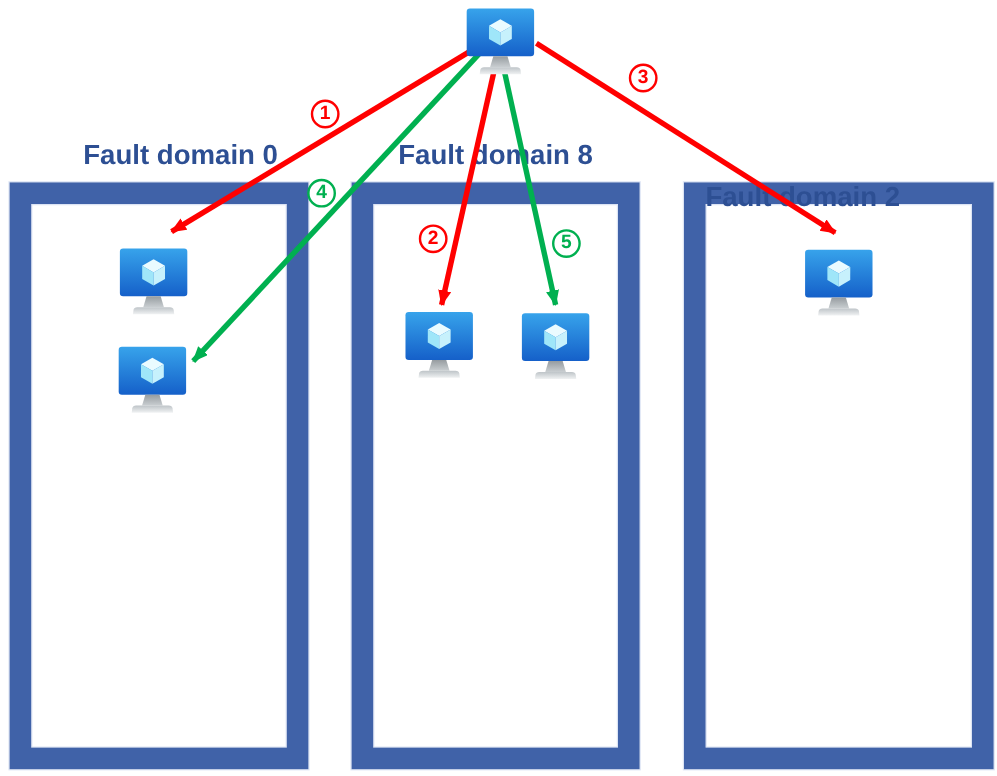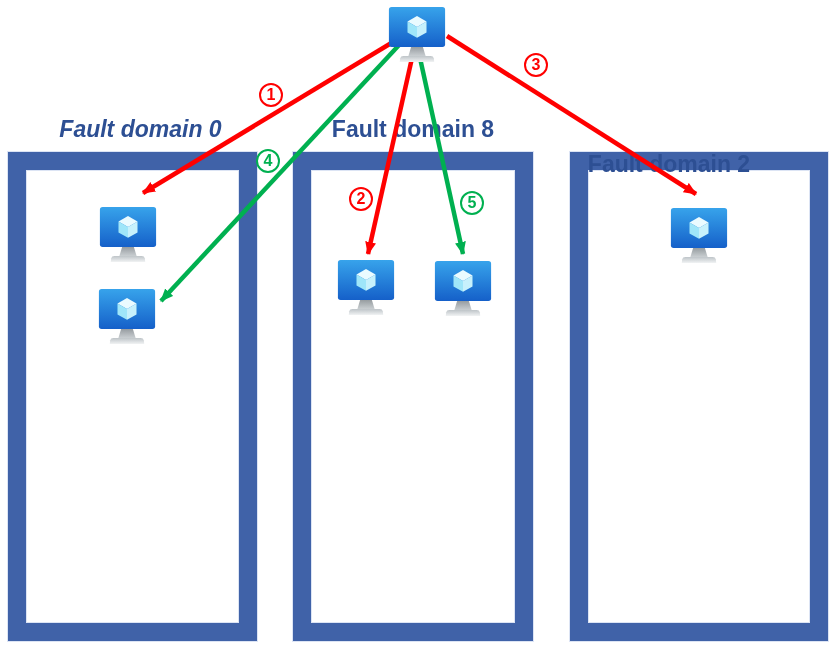--- a/index.html
+++ b/index.html
@@ -35,21 +35,21 @@
     height: 34px;
     line-height: 34px;
     text-align: center;
     font-size: 23px;
     font-weight: bold;
     color: #2D4F93;
     letter-spacing: 0px;
     z-index: 2;
     white-space: nowrap;
   }
-  .title-0 { left: 16px;   width: 249px; font-style: italic; }
+  .title-0 { left: 26px;   width: 249px; }
   .title-1 { left: 293px; width: 240px; }
   .title-2 { left: 540px; width: 258px; margin-top: 35px; }
 
   
   .arrows-layer {
     position: absolute;
     left: 0; top: 0;
     width: 831px;
     height: 647px;
     z-index: 3;

